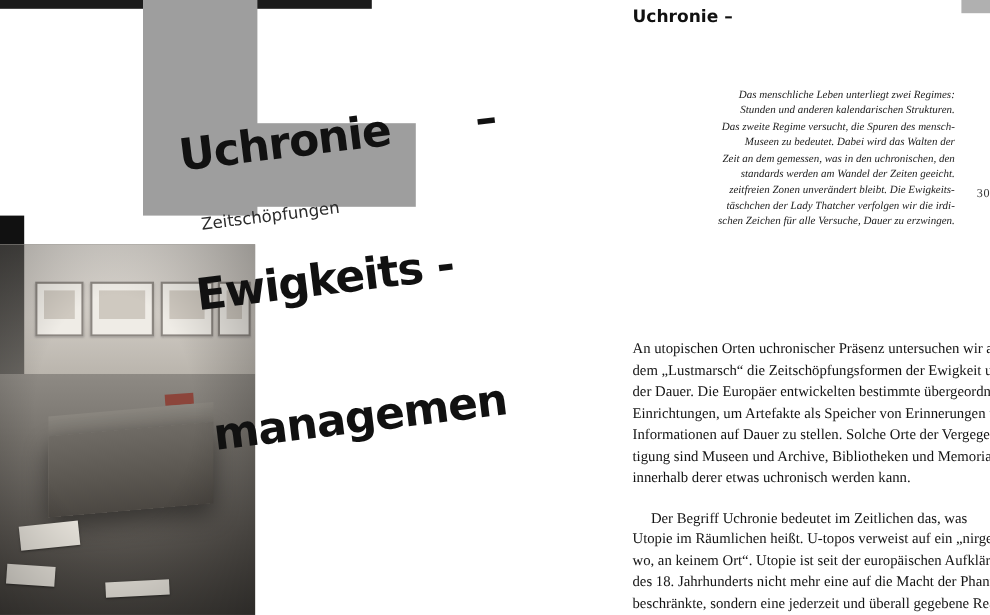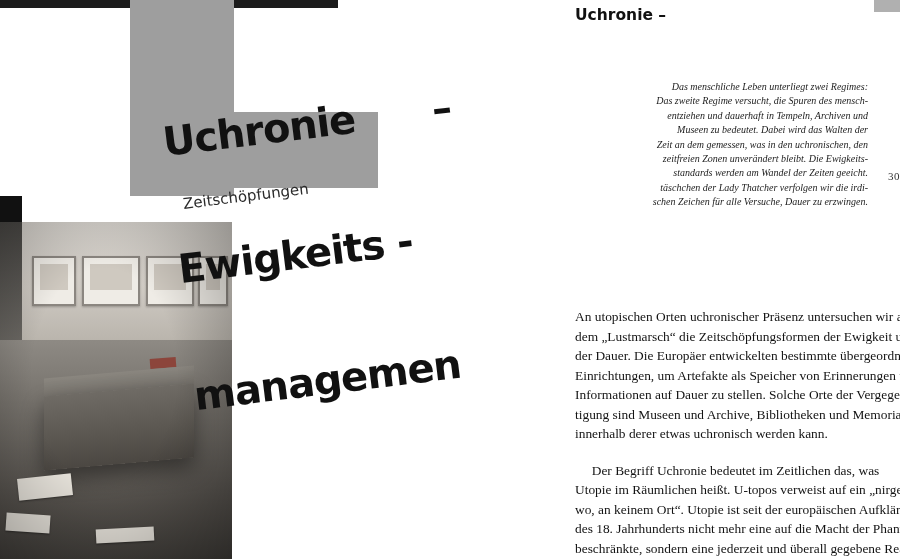--- a/index.html
+++ b/index.html
@@ -301,26 +301,26 @@
     <div id="corner-mark"></div>
 
     <div id="page-number">303</div>
 
     <div id="heading">
       <span class="ln">Uchronie –</span>
     </div>
 
     <div id="abstract">
       <span class="ln">Das menschliche Leben unterliegt zwei Regimes:</span>
+      <span class="ln">Stunden und anderen kalendarischen Strukturen.</span>
       <span class="ln">Das zweite Regime versucht, die Spuren des mensch-</span>
-      <span class="ln">entziehen und dauerhaft in Tempeln, Archiven und</span>
       <span class="ln">Museen zu bedeutet. Dabei wird das Walten der</span>
       <span class="ln">Zeit an dem gemessen, was in den uchronischen, den</span>
+      <span class="ln">standards werden am Wandel der Zeiten geeicht.</span>
       <span class="ln">zeitfreien Zonen unverändert bleibt. Die Ewigkeits-</span>
-      <span class="ln">standards werden am Wandel der Zeiten geeicht.</span>
       <span class="ln">täschchen der Lady Thatcher verfolgen wir die irdi-</span>
       <span class="ln">schen Zeichen für alle Versuche, Dauer zu erzwingen.</span>
     </div>
 
     <div id="bodytext">
       <div>
         <span class="ln">An utopischen Orten uchronischer Präsenz untersuchen wir auf</span>
         <span class="ln">dem „Lustmarsch“ die Zeitschöpfungsformen der Ewigkeit und</span>
         <span class="ln">der Dauer. Die Europäer entwickelten bestimmte übergeordnete</span>
         <span class="ln">Einrichtungen, um Artefakte als Speicher von Erinnerungen und</span>

